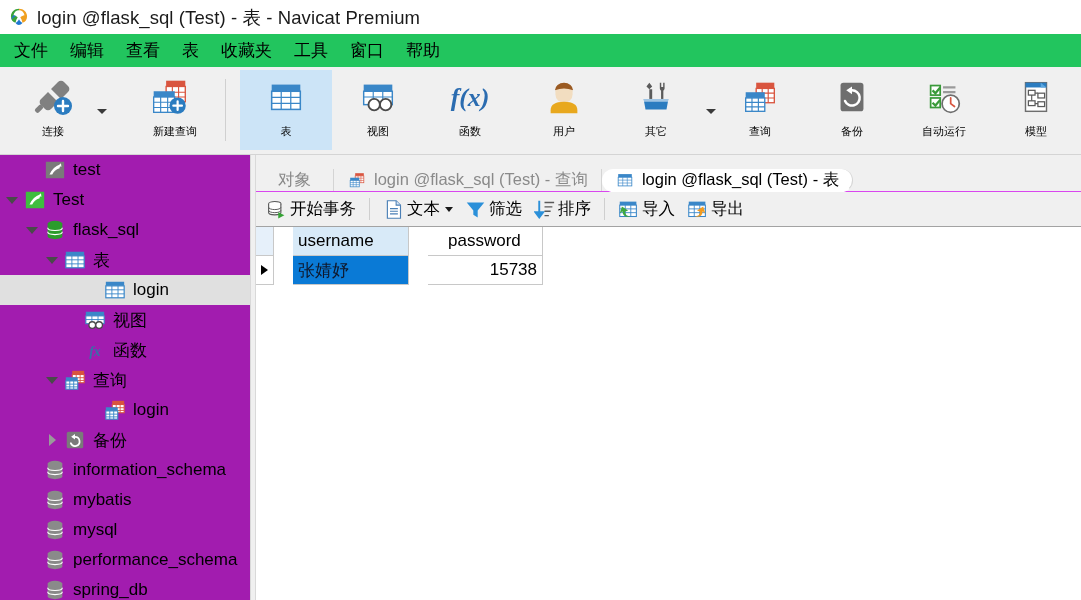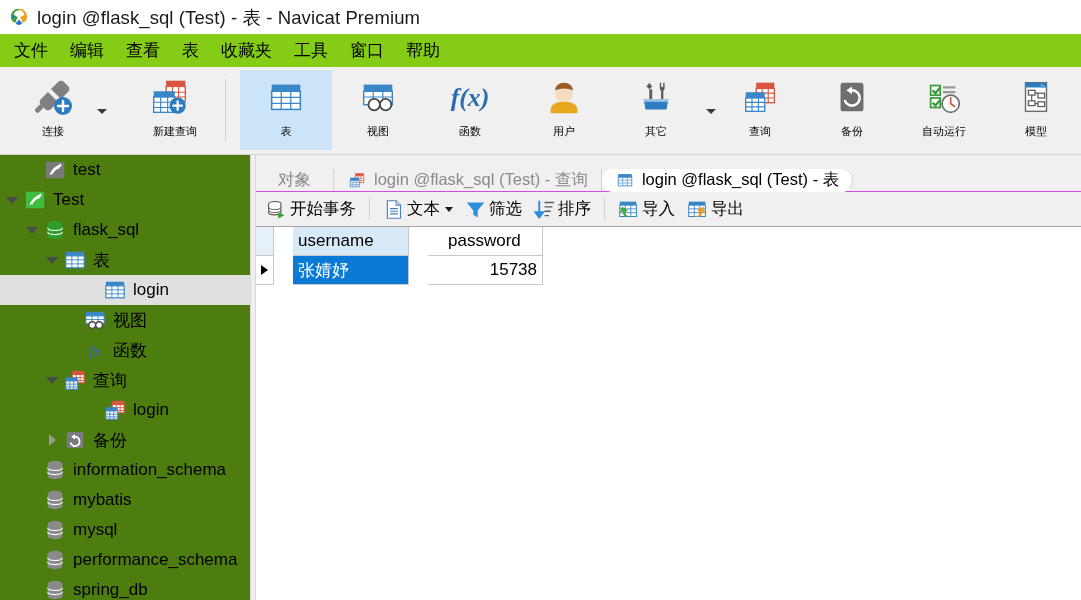--- a/index.html
+++ b/index.html
@@ -28,21 +28,21 @@
   .app-logo { width: 22px; height: 22px; margin-right: 7px; flex: 0 0 auto; }
   .title-text {
     font-size: 18.5px; color: #1a1a1a;
     white-space: nowrap; letter-spacing: 0.1px;
   }
 
   
   .menubar {
     position: absolute; left: 0; top: 34px;
     width: 1081px; height: 33px;
-    background: #84cc16;
+    background: #22c55e;
     display: flex; align-items: center;
     box-sizing: border-box;
   }
   .menu-item {
     font-size: 17px; color: #000;
     padding: 2px 11px;
     white-space: nowrap;
     cursor: default;
   }
   .menu-item:first-child { margin-left: 3px; }
@@ -82,21 +82,21 @@
   .rb-sep {
     position: absolute; top: 12px;
     width: 1px; height: 62px;
     background: #d0d0d0;
   }
 
   
   .sidebar {
     position: absolute; left: 0; top: 155px;
     width: 286px; height: 445px;
-    background: #4d7c0f;
+    background: #a21caf;
     overflow: hidden;
   }
   .tree-row {
     position: relative;
     height: 30px;
     display: flex; align-items: center;
     white-space: nowrap;
     cursor: default;
   }
   .tree-row.sel { background: #e0e0e0; }
@@ -199,21 +199,21 @@
     border-right: 1px solid #c8c8c8;
     border-bottom: 1px solid #c8c8c8;
     padding: 0 5px;
     display: flex; align-items: center;
     font-size: 17px; color: #000;
     white-space: nowrap;
     overflow: hidden;
   }
   .hdr .cell { background: #d8eaf8; font-weight: normal; }
   .hdr .cell.plain { background: #ffffff; }
-  .cell.selected { background: #0a7ad6; color: #ffffff; }
+  .cell.selected { background: #0a7ad6; color: #0f172a; }
   .cell.num { justify-content: flex-end; }
   .c-username { width: 116px; flex: 0 0 auto; }
   .c-password { width: 115px; flex: 0 0 auto; padding-left: 20px; }
 </style>
 </head>
 <body>
 
 <div id="app">
 
   <div class="titlebar">

